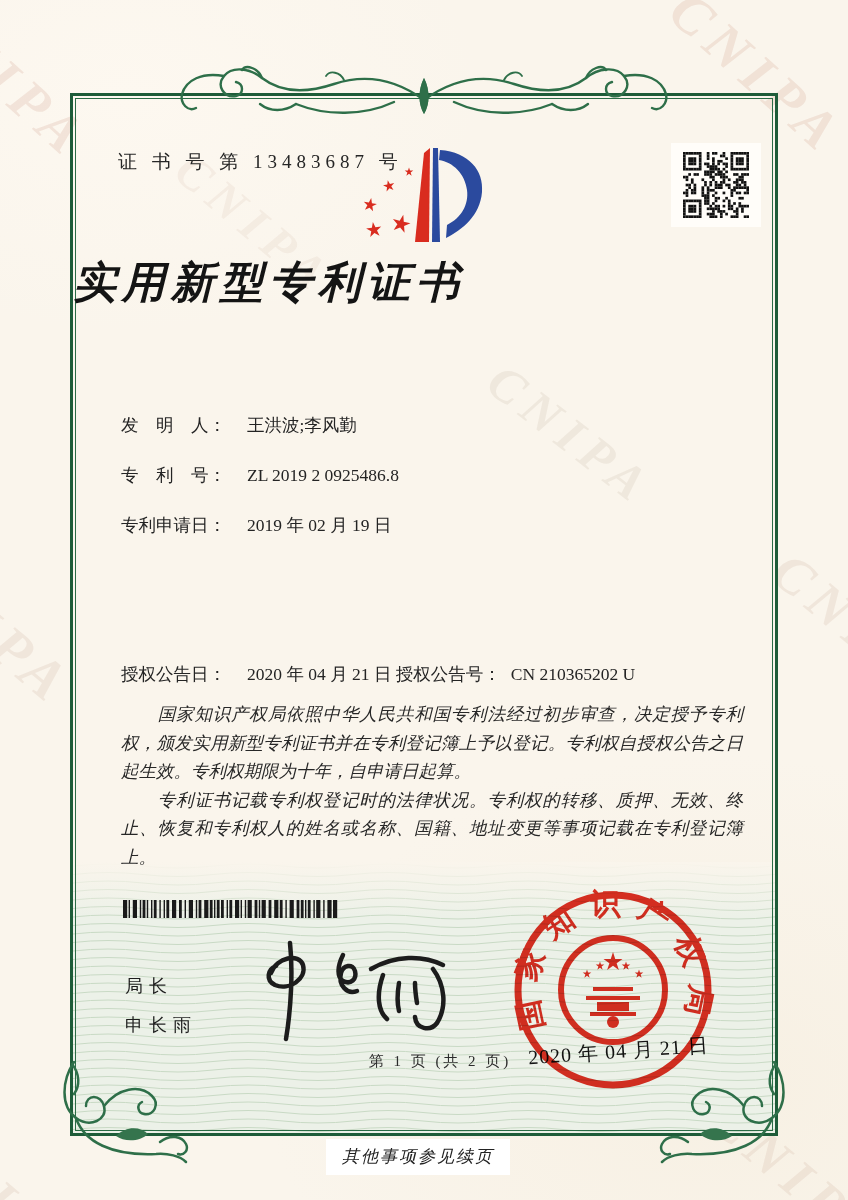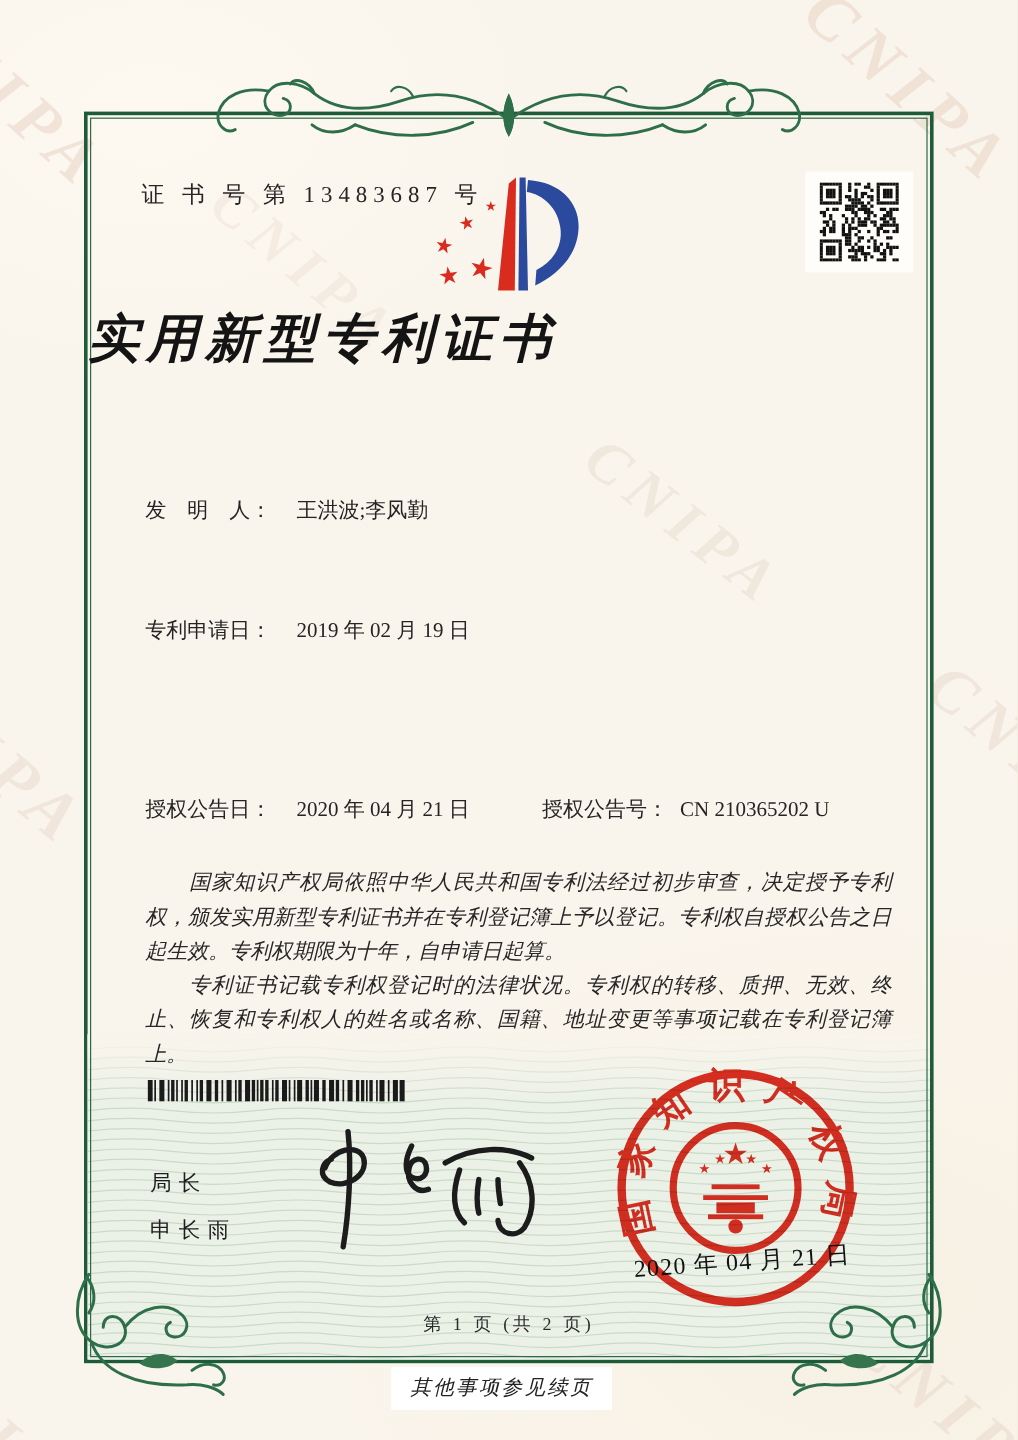--- a/index.html
+++ b/index.html
@@ -26,41 +26,41 @@
   .cert-no{position:absolute;left:45px;top:53px;z-index:3;font-size:19px;letter-spacing:5px;color:#262626;}
   .logo{position:absolute;left:270px;top:35px;width:170px;height:125px;z-index:3;}
   .qr-box{position:absolute;left:598px;top:47px;width:90px;height:84px;background:#fffdf9;z-index:3;}
   .qr-box svg{position:absolute;left:12px;top:9px;}
   .title{position:absolute;left:0;width:100%;top:158px;z-index:3;text-align:left;
          font-size:43px;font-weight:bold;letter-spacing:6px;color:#141414;font-style:italic;}
   
   .row{position:absolute;left:48px;z-index:3;font-size:17.5px;color:#242424;white-space:nowrap;}
   .row .lbl{display:inline-block;min-width:116px;}
   .row .val{margin-left:10px;}
-  .row .pair2{margin-left:56px;}
+  .row .pair2{}
   
   .body-text{position:absolute;left:48px;top:604px;width:622px;z-index:3;
-             font-style:italic;font-size:17.5px;line-height:28.5px;color:#272727;text-align:justify;margin-top:21px;}
+             font-style:italic;font-size:17.5px;line-height:28.5px;color:#272727;text-align:justify;}
   .body-text p{margin:0;text-indent:2.1em;}
   
   .barcode{position:absolute;left:50px;top:804px;width:218px;height:18px;z-index:3;}
   .issuer-title{position:absolute;left:52px;top:878px;z-index:3;
                 font-family:"Liberation Sans","DejaVu Sans",sans-serif;
                 font-size:18px;letter-spacing:6px;color:#1d1d1d;}
   .issuer-name{position:absolute;left:52px;top:917px;z-index:3;
                font-family:"Liberation Sans","DejaVu Sans",sans-serif;
                font-size:18px;letter-spacing:6px;color:#1d1d1d;text-align:center;}
   .signature{position:absolute;left:170px;top:837px;width:210px;height:115px;z-index:3;}
   .seal{position:absolute;left:435px;top:789px;width:210px;height:210px;z-index:3;
         mix-blend-mode:multiply;opacity:.95;}
   .seal-date{position:absolute;left:455px;top:942px;width:180px;z-index:4;text-align:center;
              font-size:20px;letter-spacing:1px;color:#141414;transform:rotate(-4deg);
              mix-blend-mode:multiply;white-space:nowrap;}
-  .page-num{position:absolute;left:0;width:100%;top:998px;z-index:3;text-align:center;
-            font-size:15px;letter-spacing:3px;color:#2b2b2b;}
+  .page-num{position:absolute;left:0;width:100%;top:956px;z-index:3;text-align:center;
+            font-size:15px;letter-spacing:3px;color:#2b2b2b;padding-left:16px;}
   
   .note-box{position:absolute;left:326px;top:1139px;width:184px;height:36px;z-index:3;
             background:#ffffff;text-align:center;line-height:36px;
             font-style:italic;font-size:17px;letter-spacing:2px;color:#222;}
   .ornament{position:absolute;z-index:4;pointer-events:none;}
   .orn-top{left:154px;top:50px;width:540px;height:100px;}
   .orn-bl{left:56px;top:1058px;width:150px;height:120px;}
   .orn-br{left:642px;top:1058px;width:150px;height:120px;transform:scaleX(-1);}
 </style>
 </head>
@@ -429,20 +429,23 @@
           <rect x="63.36" y="52.800000000000004" width="2.6928" height="2.6928" fill="#111"></rect>
           <rect x="63.36" y="63.36" width="2.6928" height="2.6928" fill="#111"></rect>
         </svg>
     </div>
 
     <div class="title">实用新型专利证书</div>
 
     <div class="row" style="top:317px">
       <span class="lbl">发　明　人：</span><span class="val">王洪波;李风勤</span>
     </div>
+    <div class="row" style="top:367px">
+      <span class="lbl">专　利　号：</span><span class="val">ZL 2019 2 0925486.8</span>
+    </div>
     <div class="row" style="top:417px">
       <span class="lbl">专利申请日：</span><span class="val">2019 年 02 月 19 日</span>
     </div>
     <div class="row" style="top:566px">
       <span><span class="lbl">授权公告日：</span><span class="val">2020 年 04 月 21 日</span></span>
       <span class="pair2"><span>授权公告号：</span><span class="val">CN 210365202 U</span></span>
     </div>
 
     <div class="body-text">
       <p>国家知识产权局依照中华人民共和国专利法经过初步审查，决定授予专利权，颁发实用新型专利证书并在专利登记簿上予以登记。专利权自授权公告之日起生效。专利权期限为十年，自申请日起算。</p>

